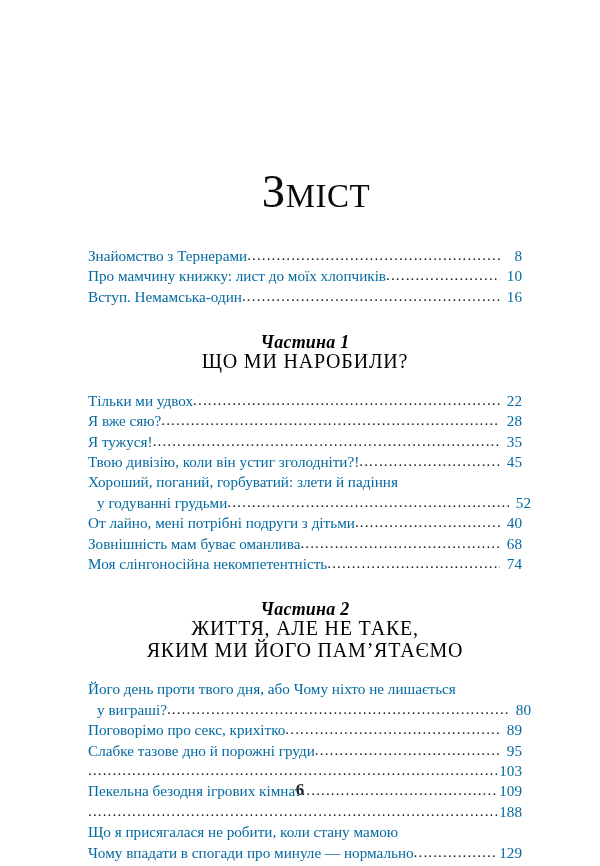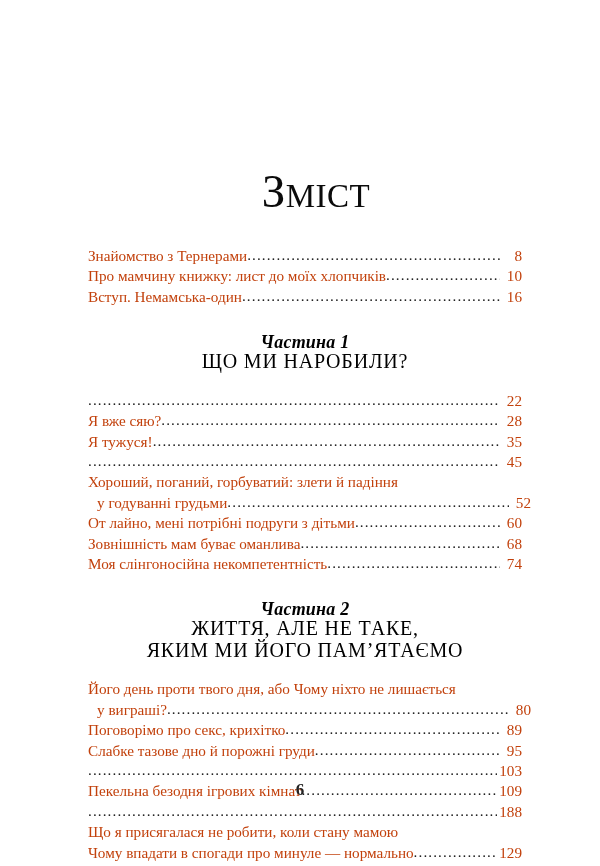--- a/index.html
+++ b/index.html
@@ -41,21 +41,21 @@
     position: absolute;
     left: 88px;
     top: 246px;
     width: 434px;
   }
 
   .entry {
     display: block;
     font-size: 15.2px;
     line-height: 20.4px;
-    color: #c2410c;
+    color: #0369a1;
     position: relative;
     white-space: nowrap;
   }
 
   .entry .row {
     display: flex;
     align-items: baseline;
     width: 100%;
   }
 
@@ -172,58 +172,60 @@
     <div class="gap-before-part"></div>
     <div class="part">
       <div class="part-kicker">Частина 1</div>
       <div class="part-title">ЩО МИ НАРОБИЛИ?</div>
     </div>
     <div class="gap-after-part"></div>
 
     <div>
       <div class="entry">
         <div class="row">
+          <span class="label">Тільки ми удвох</span>
           <span class="leader"></span>
           <span class="pageno">22</span>
         </div>
       </div>
       <div class="entry">
         <div class="row">
           <span class="label">Я вже сяю?</span>
           <span class="leader"></span>
           <span class="pageno">28</span>
         </div>
       </div>
       <div class="entry">
         <div class="row">
           <span class="label">Я тужуся!</span>
           <span class="leader"></span>
           <span class="pageno">35</span>
         </div>
       </div>
       <div class="entry">
         <div class="row">
+          <span class="label">Твою дивізію, коли він устиг зголодніти?!</span>
           <span class="leader"></span>
           <span class="pageno">45</span>
         </div>
       </div>
 
       <div class="entry">
         <span class="firstline">Хороший, поганий, горбуватий: злети й падіння</span>
         <div class="cont">
           <span class="label">у годуванні грудьми</span>
           <span class="leader"></span>
           <span class="pageno">52</span>
         </div>
       </div>
       <div class="entry">
         <div class="row">
           <span class="label">От лайно, мені потрібні подруги з дітьми</span>
           <span class="leader"></span>
-          <span class="pageno">60</span>
+          <span class="pageno">40</span>
         </div>
       </div>
       <div class="entry">
         <div class="row">
           <span class="label">Зовнішність мам буває оманлива</span>
           <span class="leader"></span>
           <span class="pageno">68</span>
         </div>
       </div>
       <div class="entry">

